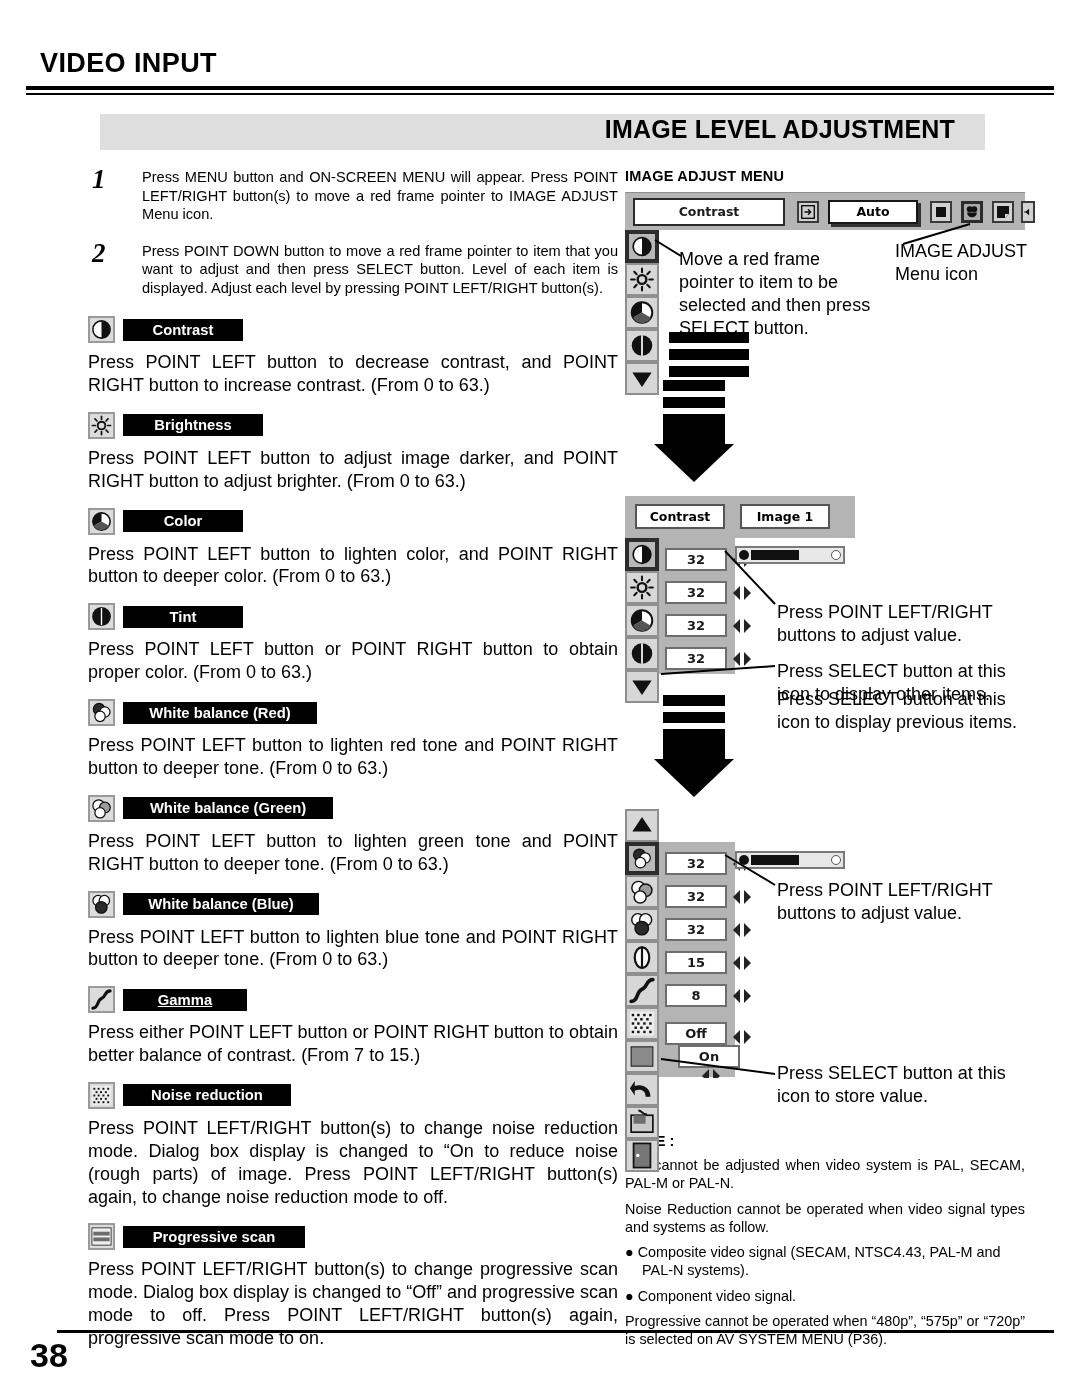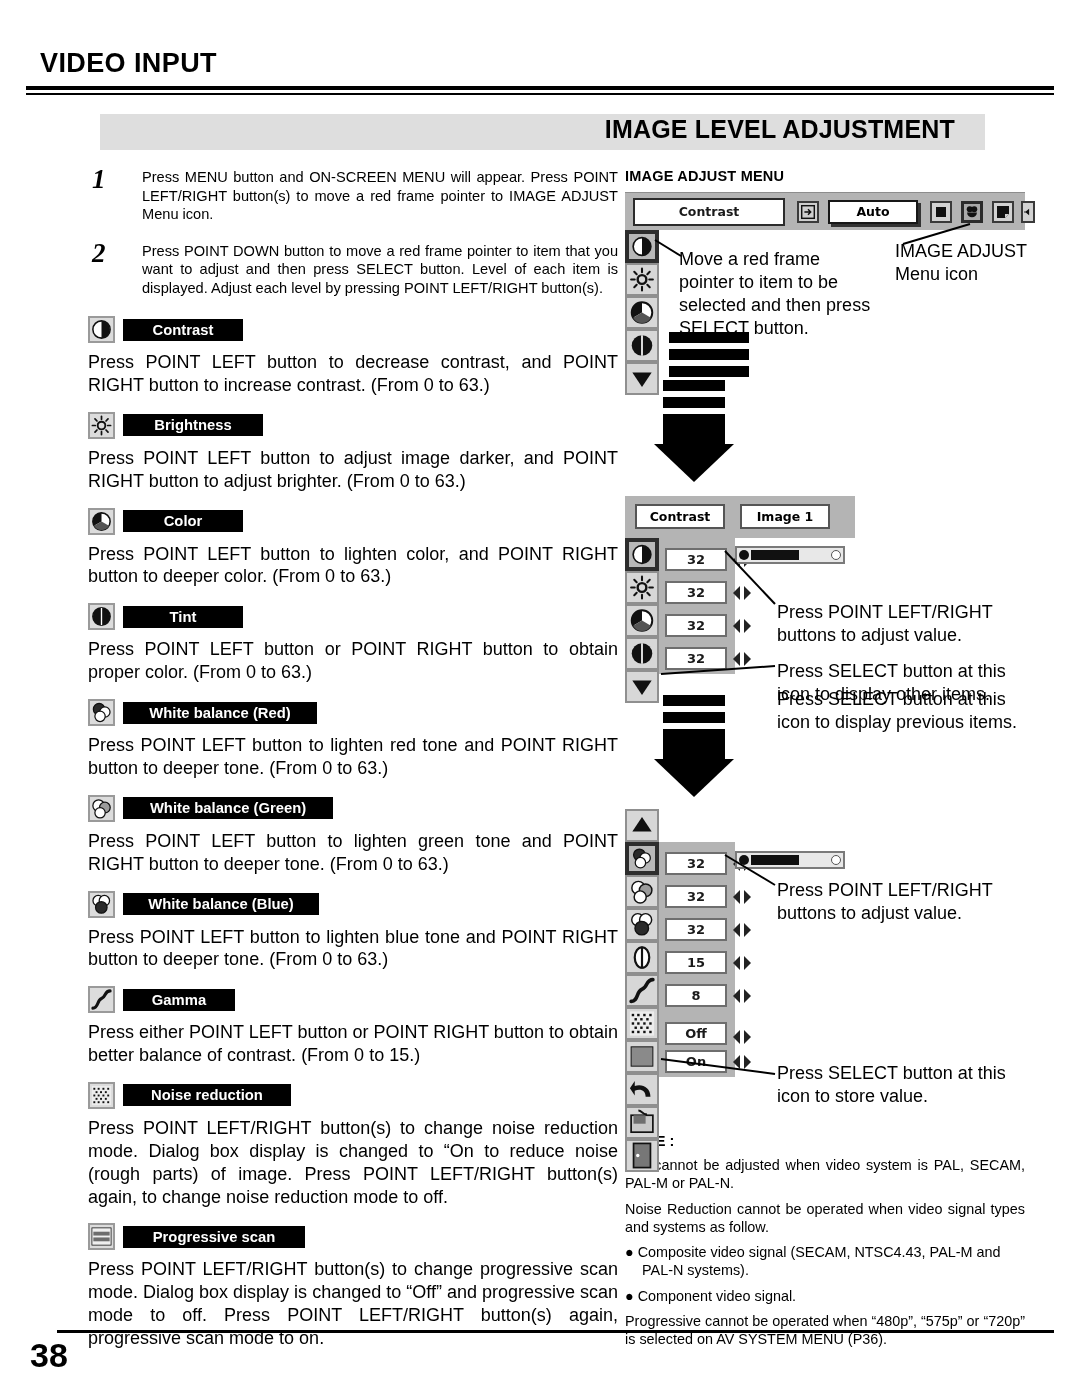--- a/index.html
+++ b/index.html
@@ -60,21 +60,21 @@
     margin-left:8px;text-align:center;box-sizing:border-box;
   }
   .lbl.w-contrast{width:120px;}
   .lbl.w-bright{width:140px;}
   .lbl.w-color{width:120px;}
   .lbl.w-tint{width:120px;}
   .lbl.w-wbr{width:194px;}
   .lbl.w-wbg{width:210px;}
   .lbl.w-wbb{width:196px;}
   .lbl.w-sharp{width:134px;}
-  .lbl.w-gamma{width:112px;}
+  .lbl.w-gamma{width:124px;text-decoration:underline;}
   .lbl.w-noise{width:168px;}
   .lbl.w-prog{width:182px;}
   .item-body{
     margin-top:7px;font-size:18px;line-height:1.27;text-align:justify;
   }
 
   
   .gl{position:absolute;left:0;top:0;width:100%;height:100%;}
 
   
@@ -280,21 +280,21 @@
 
     <div class="item">
       <div class="item-head">
         <div class="icon-box">
           <svg class="gl" viewBox="0 0 24 24">
             <path d="M3 21 C9 21 7 13 12 11 C17 9 15 3 21 3" fill="none" stroke="#111" stroke-width="3.2" stroke-linecap="round"></path>
           </svg>
         </div>
         <div class="lbl w-gamma">Gamma</div>
       </div>
-      <div class="item-body">Press either POINT LEFT button or POINT RIGHT button to obtain better balance of contrast.  (From 0 to 15.)</div>
+      <div class="item-body">Press either POINT LEFT button or POINT RIGHT button to obtain better balance of contrast.  (From 7 to 15.)</div>
     </div>
 
     <div class="item">
       <div class="item-head">
         <div class="icon-box">
           <svg class="gl" viewBox="0 0 24 24">
             <rect x="2" y="2" width="20" height="20" fill="#ececec"></rect>
             <g fill="#111">
               <rect x="3.5" y="4" width="2" height="2"></rect>
                 <rect x="8" y="4" width="2" height="2"></rect>
@@ -677,21 +677,21 @@
               <path d="M13 1 L13 15 L20 8 Z" fill="#222"></path>
             </svg>
         </div>
         <div style="display:flex;align-items:flex-end;height:33px;">
           <div class="valbox">Off</div>
           <svg width="22" height="16" style="margin-left:4px;">
               <path d="M9 1 L9 15 L2 8 Z" fill="#222"></path>
               <path d="M13 1 L13 15 L20 8 Z" fill="#222"></path>
             </svg>
         </div>
-        <div style="display:flex;align-items:center;height:33px;">
+        <div style="display:flex;align-items:center;height:33px;flex-direction:column;">
           <div class="valbox">On</div>
           <svg width="22" height="16" style="margin-left:4px;">
               <path d="M9 1 L9 15 L2 8 Z" fill="#222"></path>
               <path d="M13 1 L13 15 L20 8 Z" fill="#222"></path>
             </svg>
         </div>
       </div>
 
       <div class="slider" style="position:absolute;left:110px;top:42px;">
         <div class="knobL"></div>

